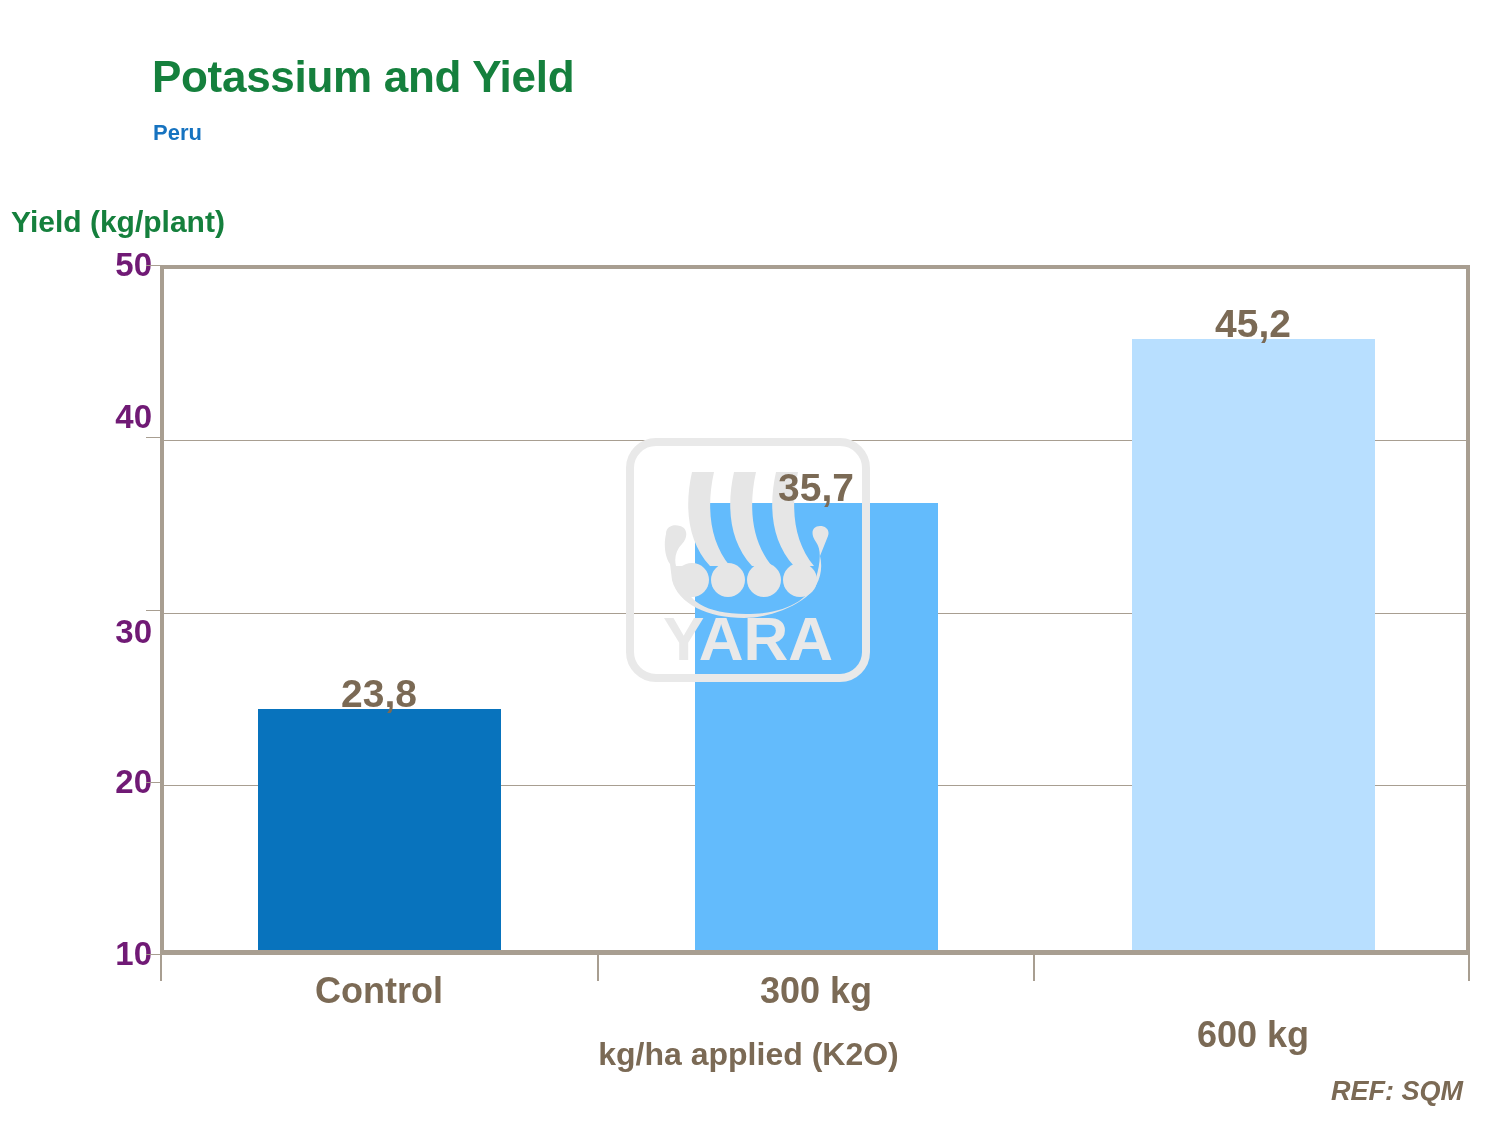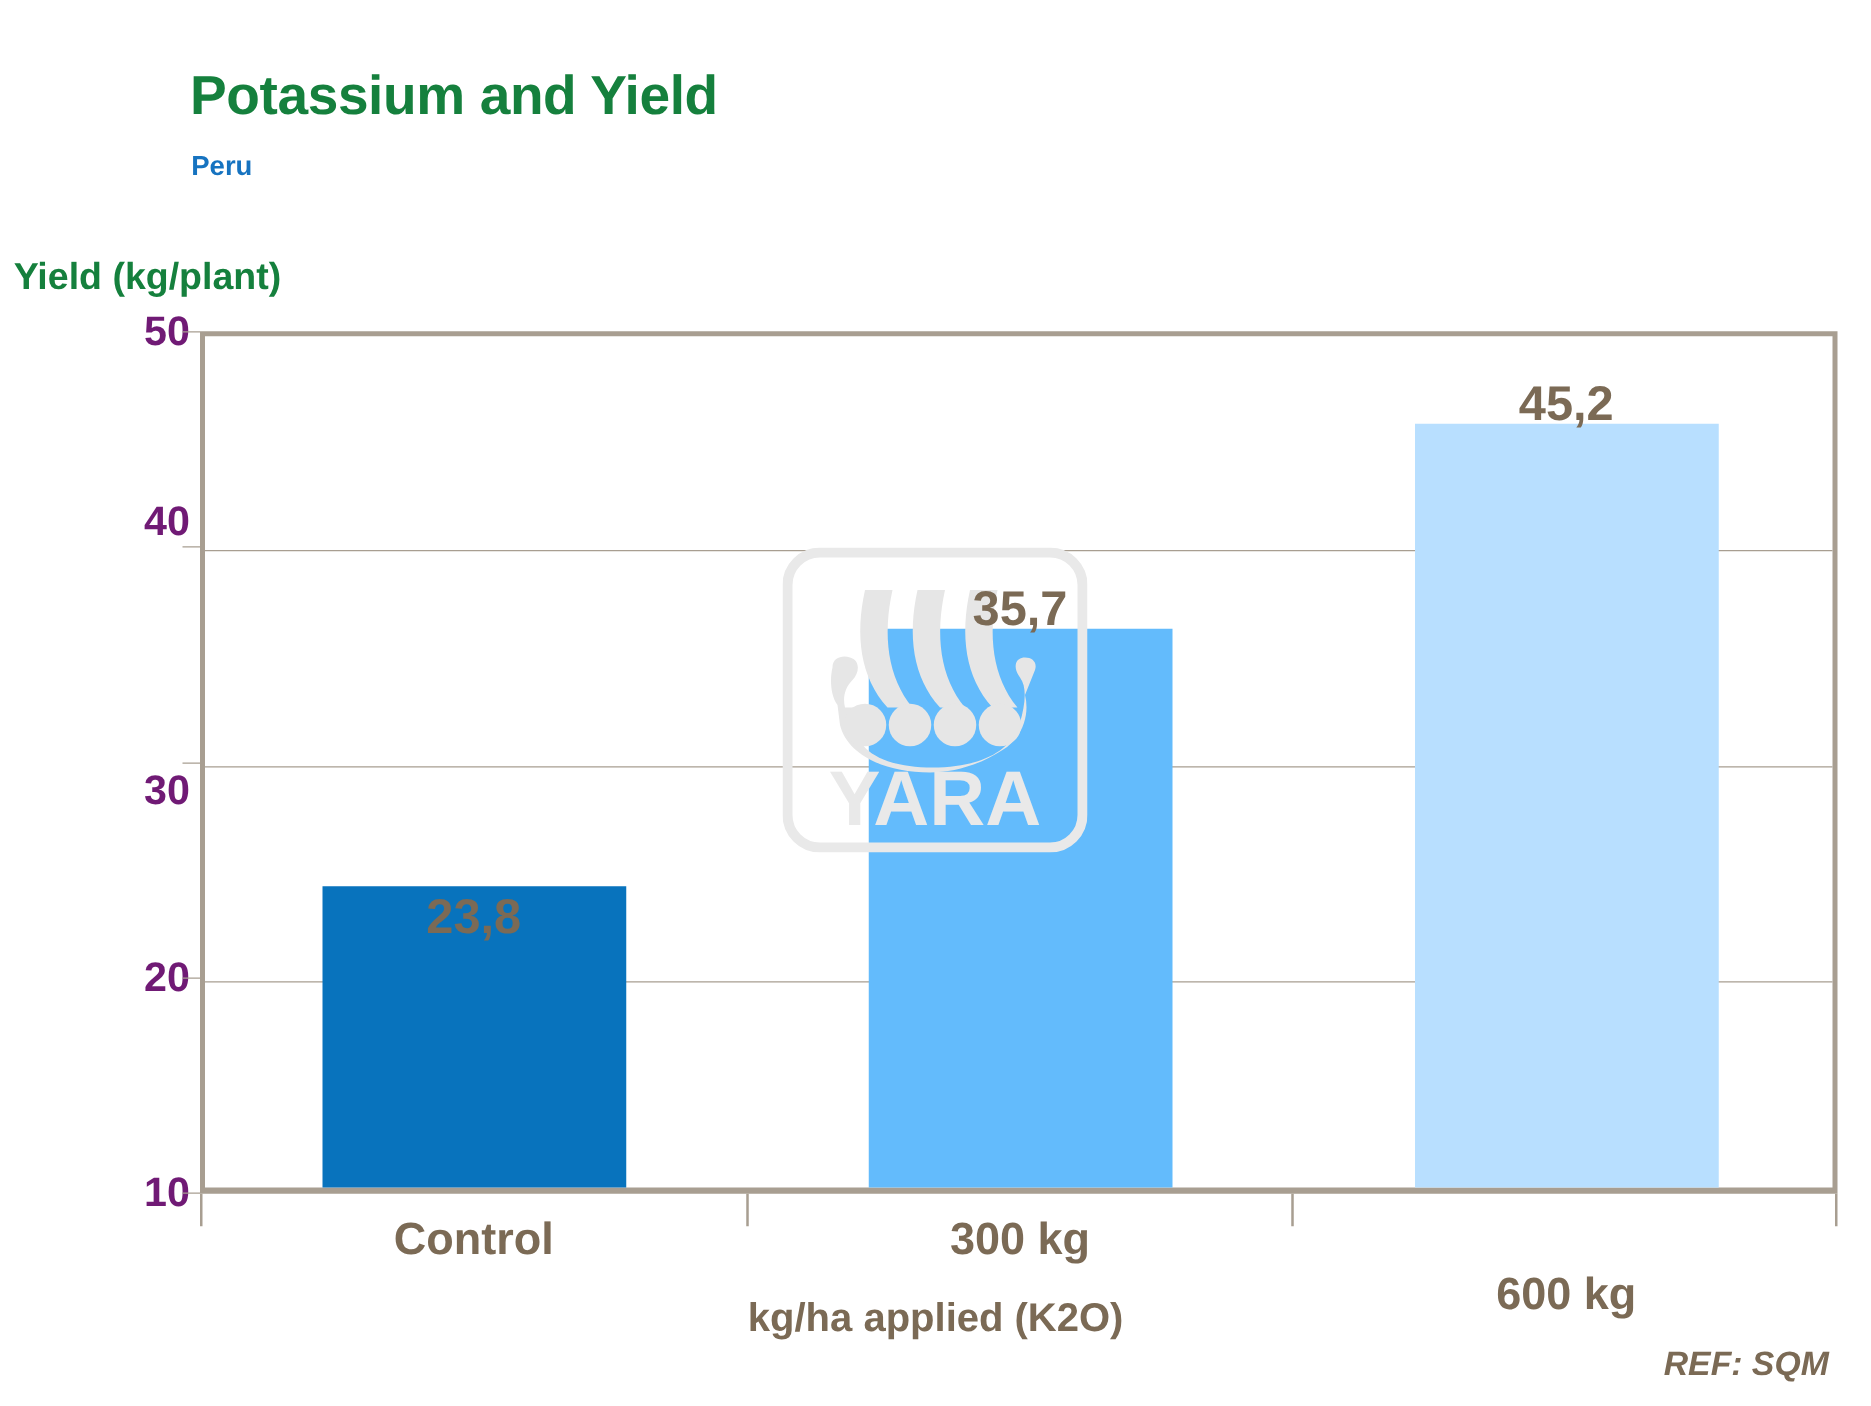--- a/index.html
+++ b/index.html
@@ -212,21 +212,21 @@
 
     <circle cx="66" cy="142" r="17"></circle>
     <circle cx="102" cy="142" r="17"></circle>
     <circle cx="138" cy="142" r="17"></circle>
     <circle cx="174" cy="142" r="17"></circle>
   </g>
 
   <text x="122" y="222" text-anchor="middle" font-family="Liberation Sans, sans-serif" font-size="62" font-weight="bold" fill="#e9e9e9">YARA</text>
 </svg>
 
-<div class="bar-value" style="left:379px; top:672px;margin-top:40px;">23,8</div>
+<div class="bar-value" style="left:379px; top:672px;">23,8</div>
 <div class="bar-value" style="left:816px; top:466px;">35,7</div>
 <div class="bar-value" style="left:1253px; top:302px;">45,2</div>
 
 <div class="x-cat-tick" style="left:160px;"></div>
 <div class="x-cat-tick" style="left:597px;"></div>
 <div class="x-cat-tick" style="left:1033px;"></div>
 <div class="x-cat-tick" style="left:1468px;"></div>
 
 <div class="x-cat-label" style="left:379px;">Control</div>
 <div class="x-cat-label" style="left:816px;">300 kg</div>

